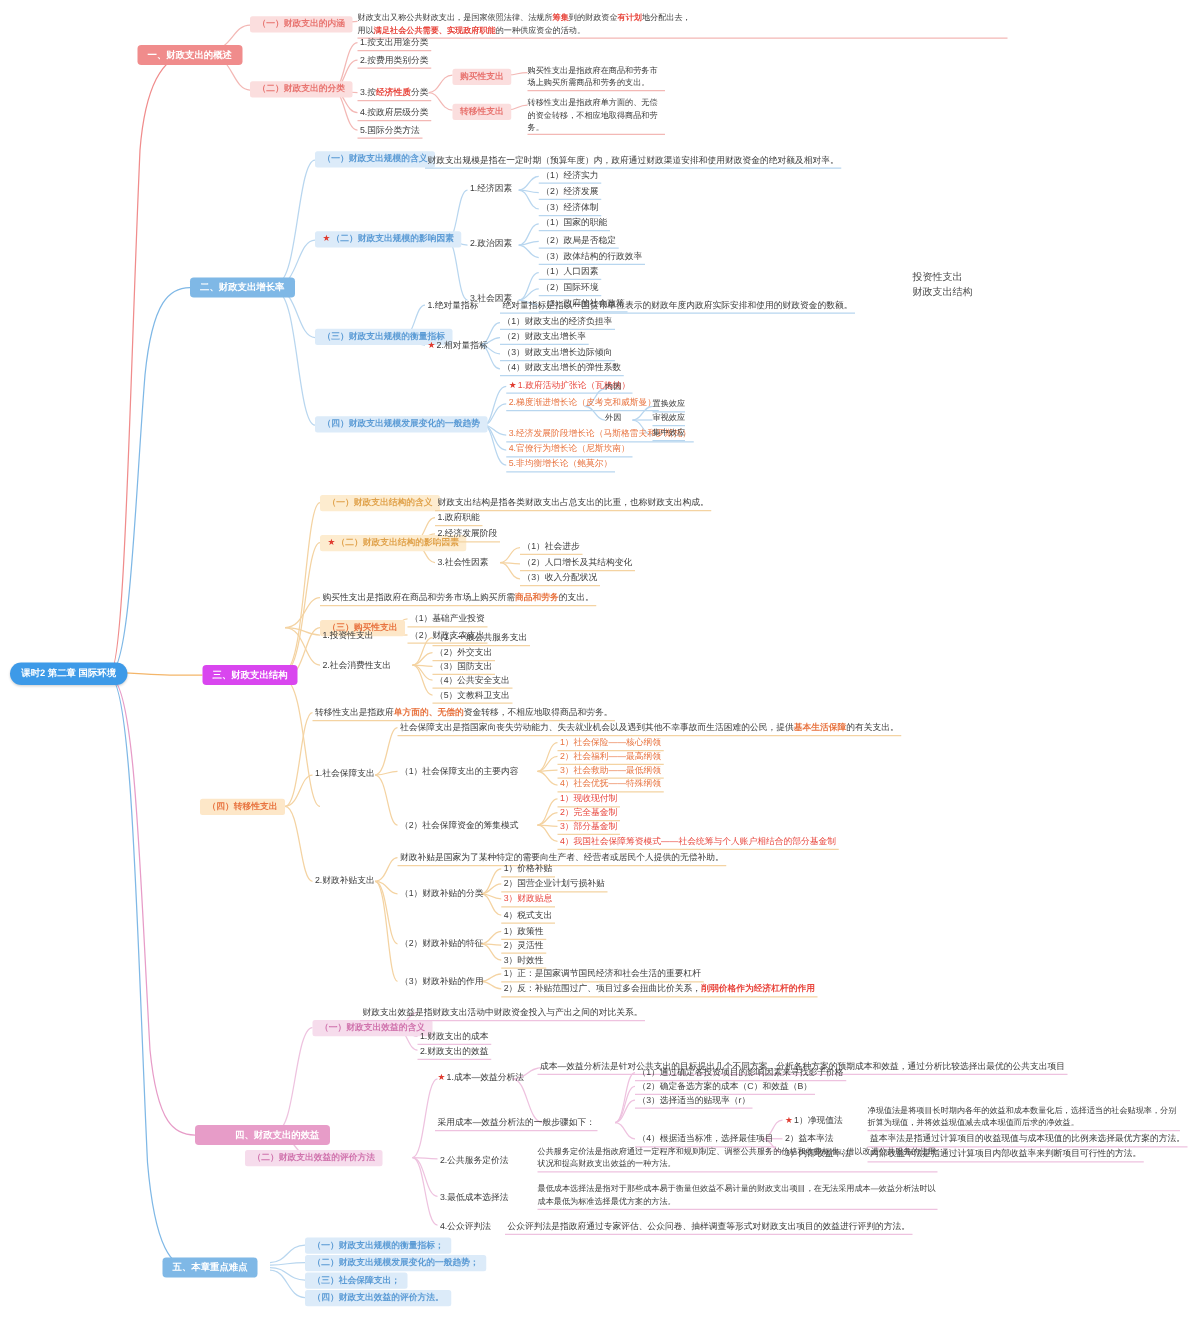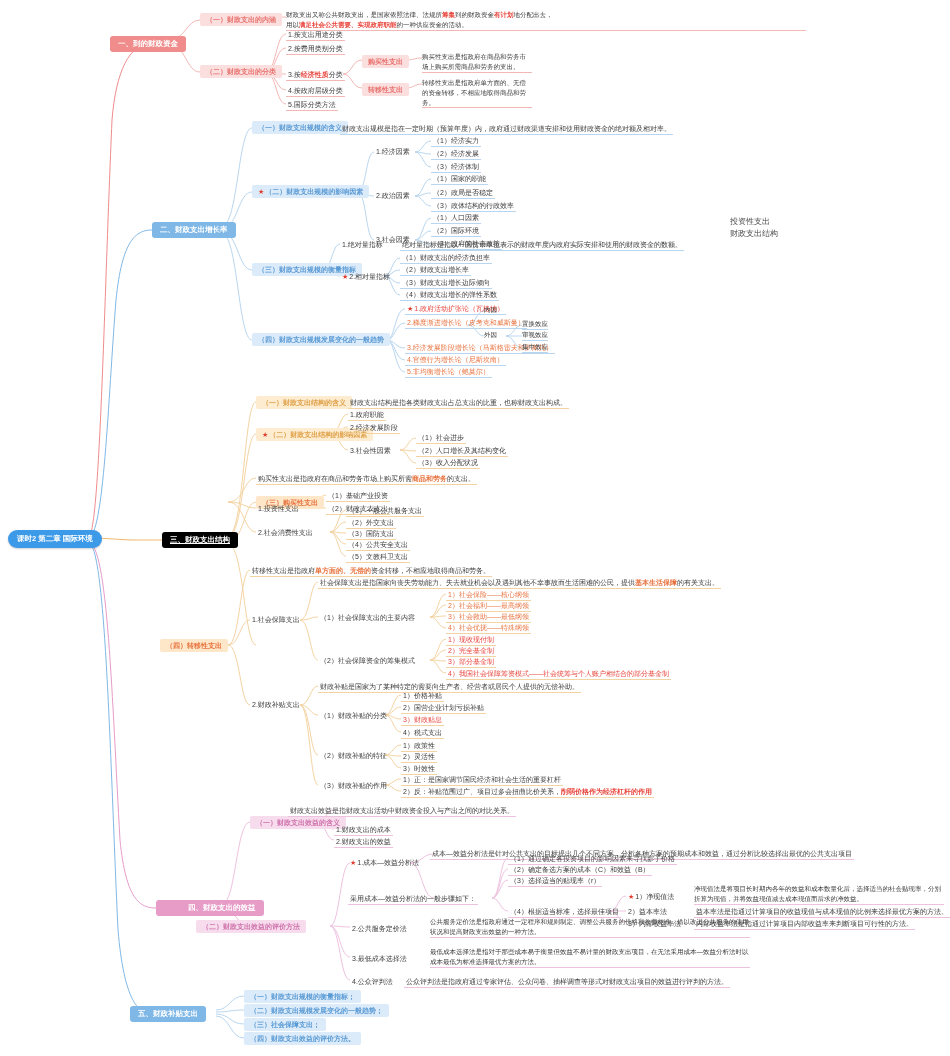--- a/index.html
+++ b/index.html
@@ -12,21 +12,21 @@
   .wrapnode{position:absolute;line-height:1.35;white-space:normal;}
 
   
   .root{background:#3d9ae8;color:#fff;border-radius:11px;padding:4px 9px;
         font-size:7.5px;font-weight:bold;box-shadow:0 1px 2px rgba(0,0,0,.18);}
 
   
   .lvl1{border-radius:3px;padding:3px 8px;font-size:7.5px;font-weight:bold;color:#fff;}
   .l1-red{background:#f08c8c;}
   .l1-blue{background:#7fb8e6;}
-  .l1-orange{background:#000000;text-decoration:underline;}
+  .l1-orange{background:#d946ef;}
   .l1-pink{background:#e79cc8;padding-left:32px;}
   .l1-blue2{background:#7fb8e6;}
 
   
   .lvl2{border-radius:2px;padding:2px 6px;font-size:7px;font-weight:bold;}
   .l2-red{background:#fbdede;color:#e8736f;}
   .l2-blue{background:#dcebf9;color:#5b9bd5;}
   .l2-orange{background:#fdeccf;color:#e0a24b;}
   .l2-orange-strong{background:#fde7c8;color:#e8733f;}
   .l2-pink{background:#f6dcec;color:#d073ad;}
@@ -191,21 +191,21 @@
   </g>
 </svg>
 
 <div class="node root" style="left:8px;top:530px;">课时2 第二章 国际环境</div>
 
 <div class="note" style="left:730px;top:216px;">
   <div>投资性支出</div>
   <div>财政支出结构</div>
 </div>
 
-<div class="node lvl1 l1-red" style="left:110px;top:36px;">一、到的财政资金</div>
+<div class="node lvl1 l1-red" style="left:110px;top:36px;">一、财政支出的概述</div>
 
 <div class="node lvl2 l2-red" style="left:200px;top:13px;">（一）财政支出的内涵</div>
 <div class="wrapnode para" style="left:286px;top:10px;width:520px;border-bottom:1px solid #f3b8b5;">
   <span>财政支出又称公共财政支出，是国家依照法律、法规所</span><span class="hl-red">筹集</span><span>到的财政资金</span><span class="hl-red">有计划</span><span>地分配出去，</span><br><span>用以</span><span class="hl-red">满足社会公共需要、实现政府职能</span><span>的一种供应资金的活动。</span>
 </div>
 
 <div class="node lvl2 l2-red" style="left:200px;top:65px;">（二）财政支出的分类</div>
 <div class="node leaf u-red" style="left:286px;top:29px;">1.按支出用途分类</div>
 <div class="node leaf u-red" style="left:286px;top:43px;">2.按费用类别分类</div>
 <div class="node leaf u-red" style="left:286px;top:69px;"><span>3.按</span><span class="hl-red">经济性质</span><span>分类</span></div>
@@ -345,19 +345,19 @@
 <div class="node plain" style="left:626px;top:918px;">3）内部收益率法</div>
 <div class="node plain" style="left:694px;top:918px;border-bottom:1px solid #eec2df;">内部收益率法是指通过计算项目内部收益率来判断项目可行性的方法。</div>
 
 <div class="node plain" style="left:350px;top:923px;">2.公共服务定价法</div>
 <div class="wrapnode para" style="left:430px;top:917px;width:320px;border-bottom:1px solid #eec2df;">公共服务定价法是指政府通过一定程序和规则制定、调整公共服务的价格和收费标准，借以改进公共服务的使用状况和提高财政支出效益的一种方法。</div>
 <div class="node plain" style="left:350px;top:953px;">3.最低成本选择法</div>
 <div class="wrapnode para" style="left:430px;top:947px;width:320px;border-bottom:1px solid #eec2df;">最低成本选择法是指对于那些成本易于衡量但效益不易计量的财政支出项目，在无法采用成本—效益分析法时以成本最低为标准选择最优方案的方法。</div>
 <div class="node plain" style="left:350px;top:976px;">4.公众评判法</div>
 <div class="node plain" style="left:404px;top:976px;border-bottom:1px solid #eec2df;">公众评判法是指政府通过专家评估、公众问卷、抽样调查等形式对财政支出项目的效益进行评判的方法。</div>
 
-<div class="node lvl1 l1-blue2" style="left:130px;top:1006px;">五、财政补贴支出</div>
+<div class="node lvl1 l1-blue2" style="left:130px;top:1006px;">五、本章重点难点</div>
 <div class="node lvl2 l2-blue" style="left:244px;top:990px;">（一）财政支出规模的衡量指标；</div>
 <div class="node lvl2 l2-blue" style="left:244px;top:1004px;">（二）财政支出规模发展变化的一般趋势；</div>
 <div class="node lvl2 l2-blue" style="left:244px;top:1018px;">（三）社会保障支出；</div>
 <div class="node lvl2 l2-blue" style="left:244px;top:1032px;">（四）财政支出效益的评价方法。</div>
 
 </div>
 
 </body></html>

